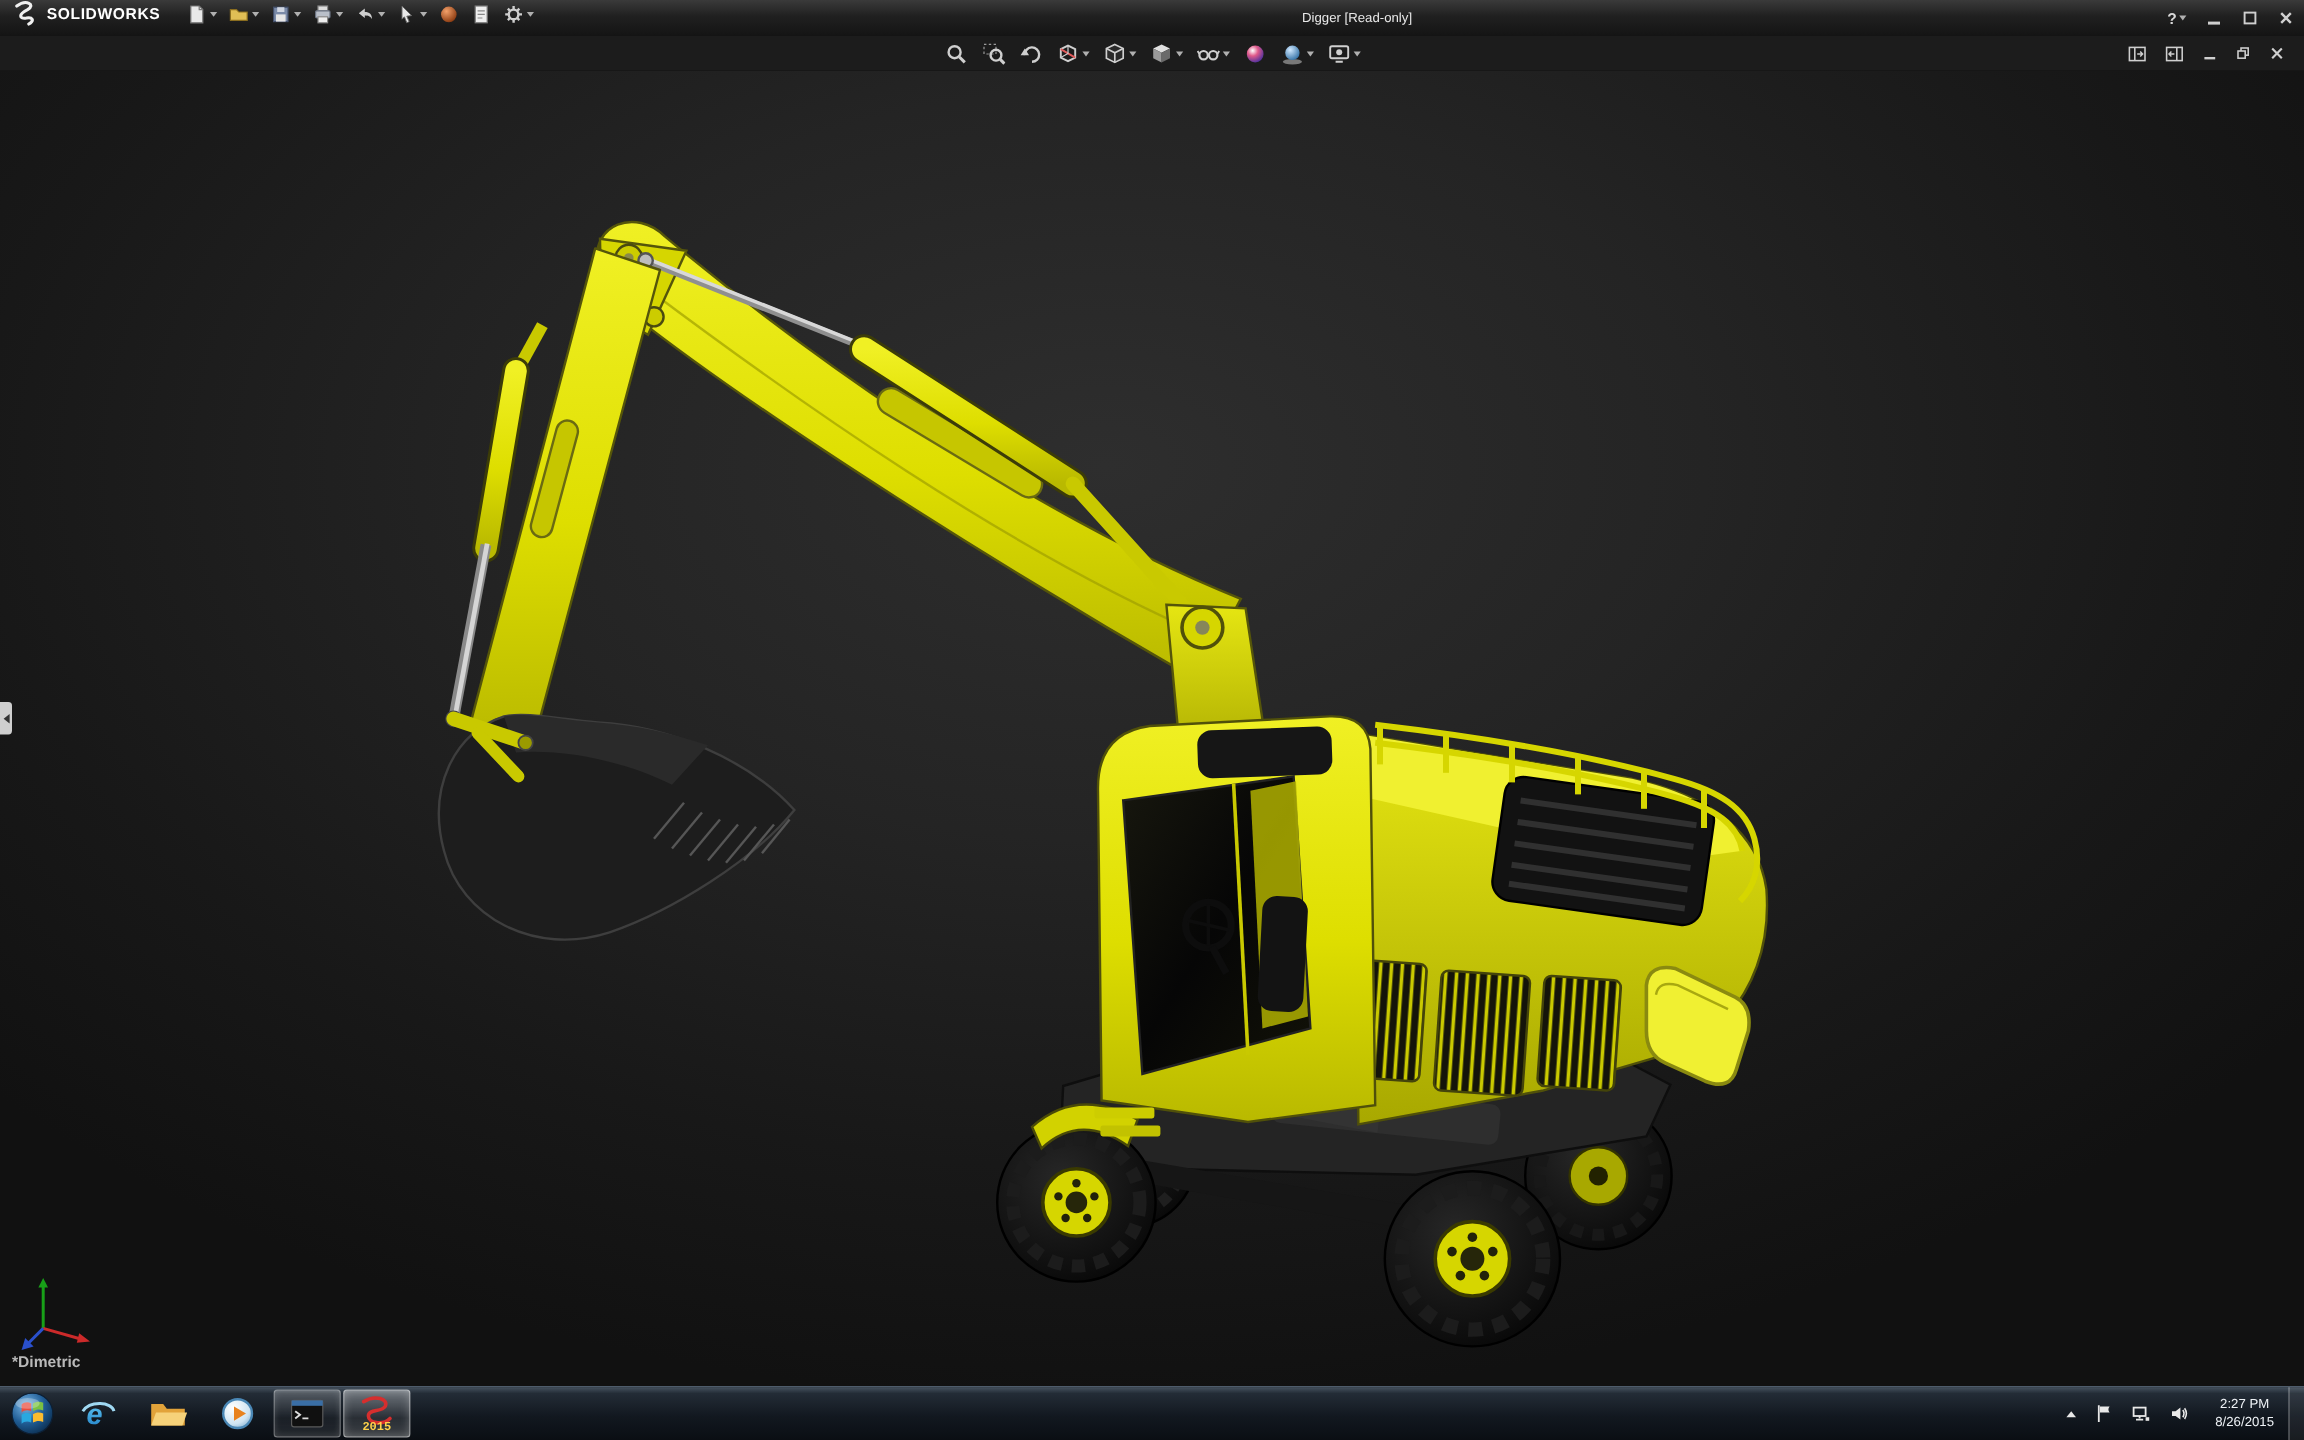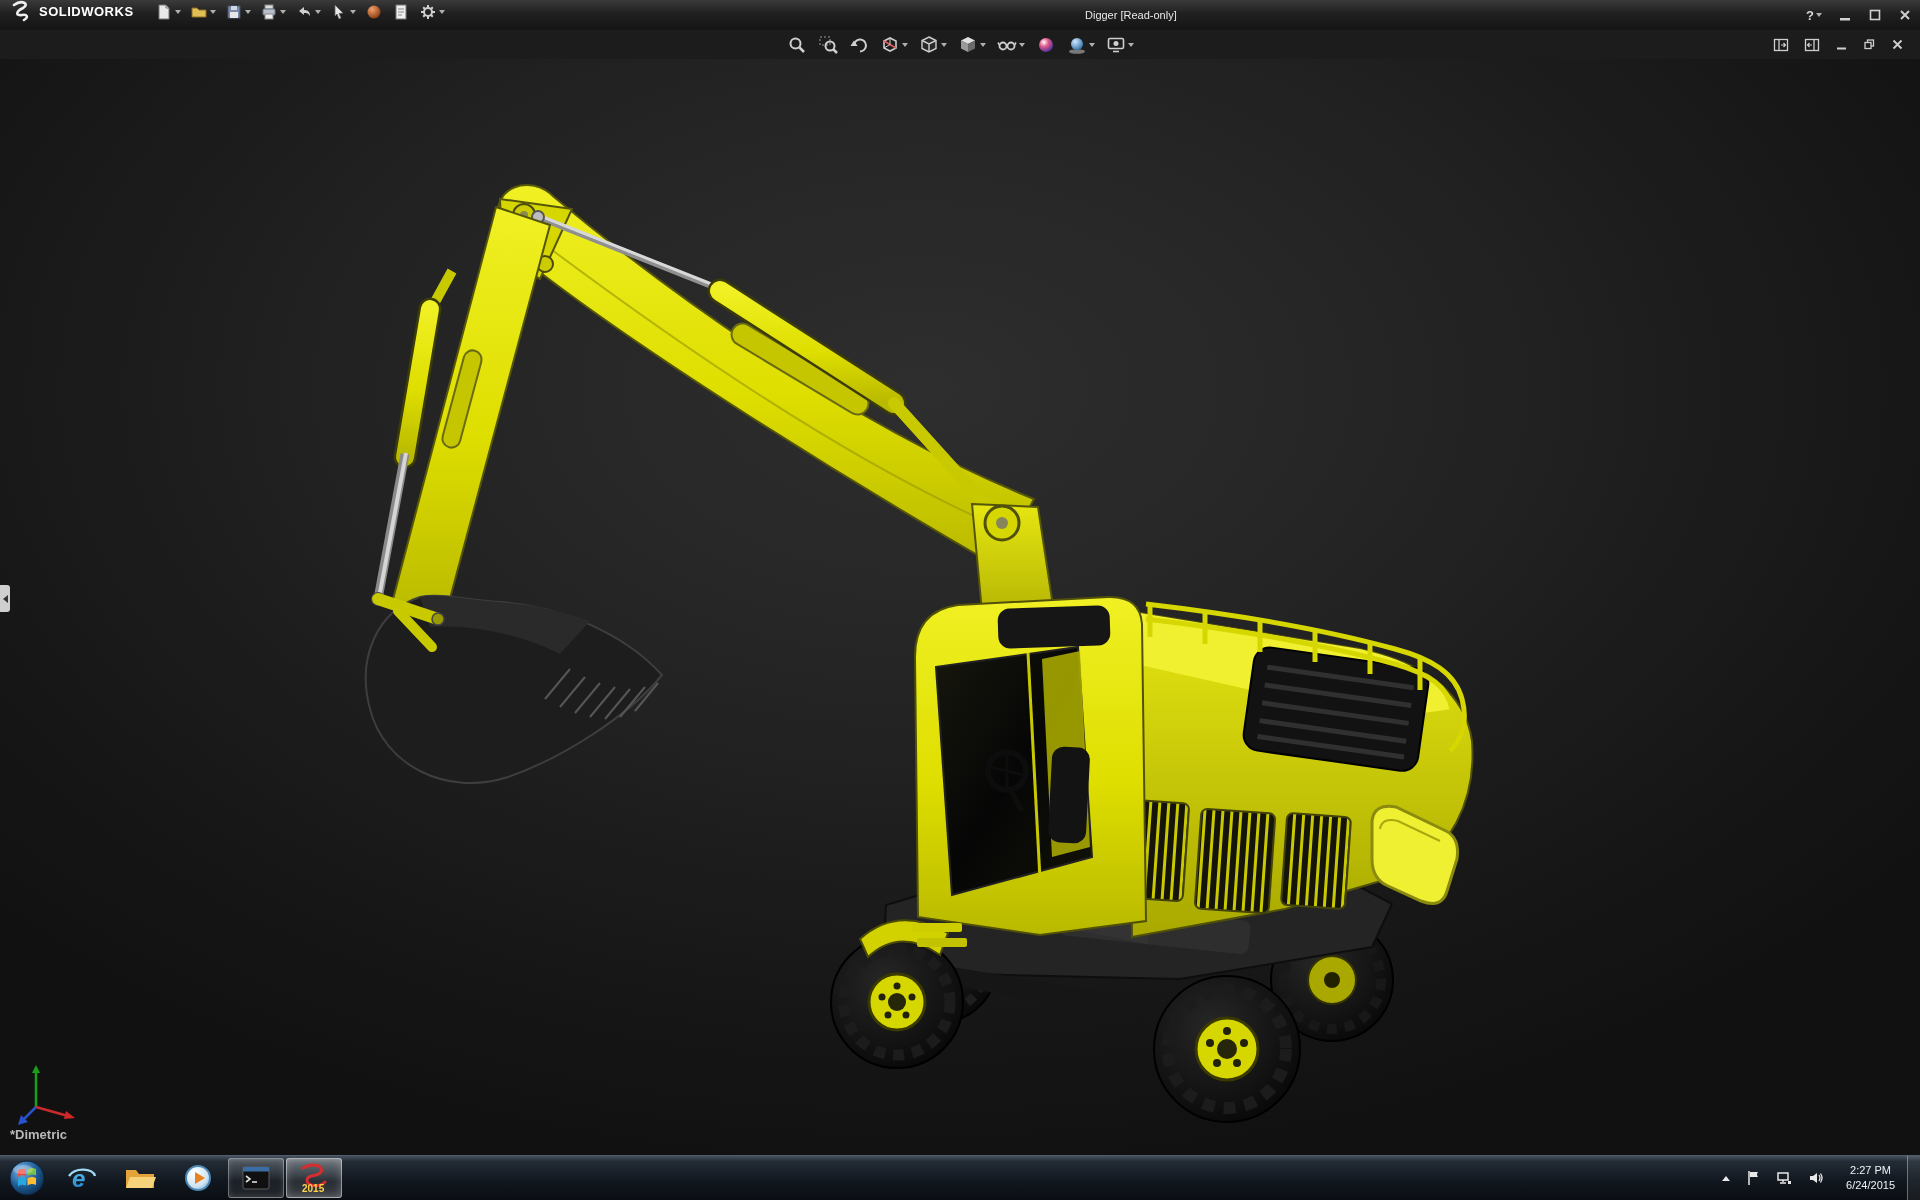--- a/index.html
+++ b/index.html
@@ -45,21 +45,21 @@
   .taskbar { position:absolute; bottom:0; left:0; right:0; height:45px;
              background:linear-gradient(#46525f, #232c36 12%, #121820 55%, #0a0e13);
              border-top:1px solid #4e5c6b; display:flex; align-items:stretch; z-index:7; }
   .start-orb { width:54px; display:flex; align-items:center; justify-content:center; background:none; border:none; }
   .task-icons { display:flex; align-items:stretch; gap:2px; }
   .task-btn { width:56px; display:flex; flex-direction:column; align-items:center; justify-content:center;
               background:none; border:1px solid transparent; border-radius:3px; margin:2px 0; }
   .task-btn.running { background:linear-gradient(rgba(255,255,255,.22), rgba(255,255,255,.04) 60%, rgba(255,255,255,.10));
                       border:1px solid rgba(255,255,255,.35); box-shadow:inset 0 0 6px rgba(255,255,255,.15); }
   .task-btn.active  { background:linear-gradient(rgba(255,255,255,.34), rgba(255,255,255,.10) 60%, rgba(255,255,255,.20));
-                      border:1px solid rgba(255,255,255,.5);  box-shadow:inset 0 0 8px rgba(255,255,255,.25); }
+                      border:1px solid rgba(255,255,255,.5);  box-shadow:inset 0 0 8px rgba(255,255,255,.25);font-family:Liberation Mono, monospace; }
   .tray { margin-left:auto; display:flex; gap:16px; padding-right:6px; }
   .tray-btn { background:none; border:none; display:flex; align-items:center; }
   .tray-up { width:0; height:0; border-left:4px solid transparent; border-right:4px solid transparent;
              border-bottom:5px solid #e8e8e8; display:block; }
   .clock { color:#eef2f6; font-size:11px; text-align:center; line-height:1.35; padding:0 6px; }
   .show-desktop { width:13px; border:none; border-left:1px solid rgba(255,255,255,.35);
                   background:rgba(255,255,255,.06); }
 </style>
 </head>
 <body>
@@ -600,19 +600,19 @@
           <rect x="12" y="11" width="3" height="3" fill="#e8e8e8"></rect>
         </svg>
       </button>
       <button class="tray-btn">
         <svg width="16" height="16" viewBox="0 0 16 16">
           <path d="M2,6 L5,6 L9,3 L9,13 L5,10 L2,10 Z" fill="#e8e8e8"></path>
           <path d="M11,5 Q13,8 11,11 M12.5,3.5 Q15.5,8 12.5,12.5" stroke="#e8e8e8" stroke-width="1.3" fill="none"></path>
         </svg>
       </button>
       <button class="tray-btn clock">
-        <span><span>2:27 PM</span><br><span>6/24/2015</span></span>
+        <span><span>2:27 PM</span><br><span>8/26/2015</span></span>
       </button>
     </div>
     <button class="show-desktop"></button>
   </div>
 
 </div>
 
 </body></html>

